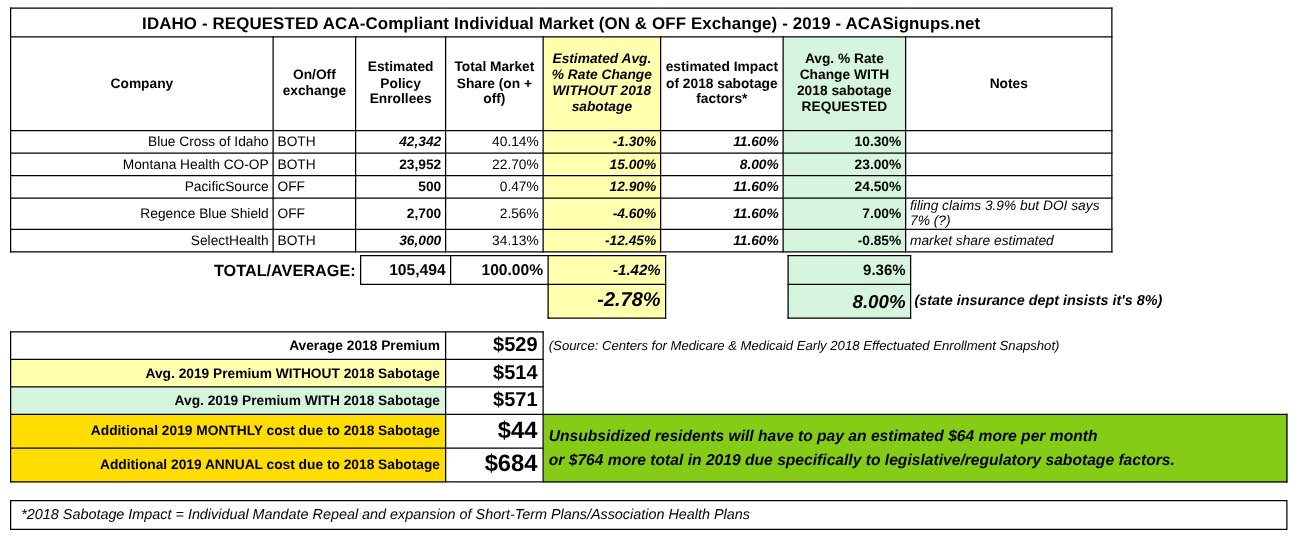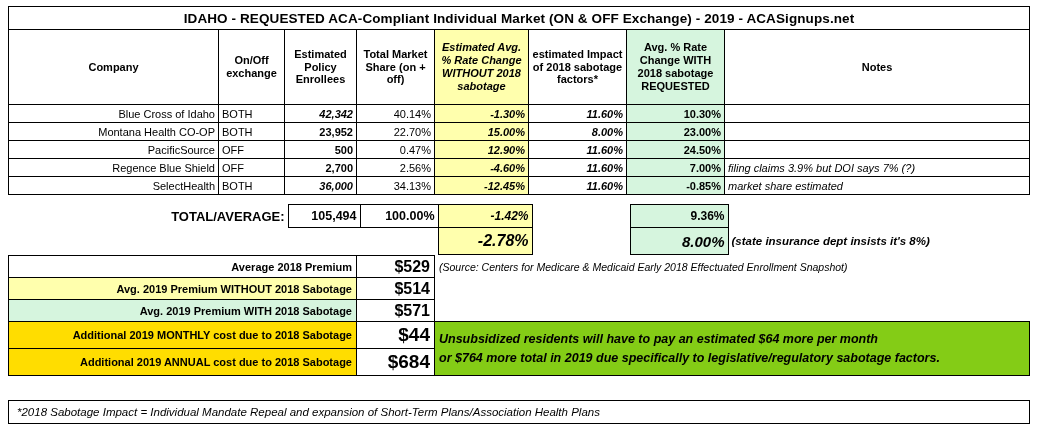--- a/index.html
+++ b/index.html
@@ -8,21 +8,21 @@
     font-family:"Liberation Sans", sans-serif;
     font-size:11px;color:#000;
     overflow:hidden;
   }
   .sheet{position:relative;width:1038px;height:434px;}
 
   table{border-collapse:collapse;}
 
   
   .main{
-    position:absolute;left:8px;top:6px;width:1022px;
+    position:absolute;left:8px;top:6px;width:882px;
     border:1.5px solid #000;
     table-layout:fixed;
   }
   .main td,.main th{border:1px solid #000;padding:0 3px;vertical-align:middle;}
   .title-cell{
     font-weight:bold;font-size:13.5px;text-align:center;height:22px;
     letter-spacing:.1px;
   }
   .hdr{
     font-weight:bold;text-align:center;font-size:11px;line-height:1.18;
@@ -52,21 +52,21 @@
   .tlabel{font-weight:bold;font-size:13px;text-align:right;}
   .tnum{font-weight:bold;font-size:12.5px;text-align:right;}
   .ty{background:#ffffad;font-weight:bold;font-style:italic;text-align:right;font-size:12px;}
   .tg{background:#d6f5de;font-weight:bold;text-align:right;font-size:12px;}
   .ty2{background:#ffffad;font-weight:bold;font-style:italic;text-align:right;font-size:16px;}
   .tg2{background:#d6f5de;font-weight:bold;font-style:italic;text-align:right;font-size:15px;}
   .tnote{font-weight:bold;font-style:italic;font-size:11.5px;text-align:left;padding-left:8px;}
 
   
   .prem{
-    position:absolute;left:8px;top:255px;width:1022px;table-layout:fixed;
+    position:absolute;left:8px;top:265px;width:1022px;table-layout:fixed;
   }
   .prem td{vertical-align:middle;padding:0 4px;}
   .p-label{
     border:1.5px solid #000;text-align:right;font-weight:bold;font-size:11px;height:21px;
   }
   .p-val{
     border:1.5px solid #000;text-align:right;font-weight:bold;font-size:16px;
   }
   .p-val-lg{
     border:1.5px solid #000;text-align:right;font-weight:bold;font-size:19px;

